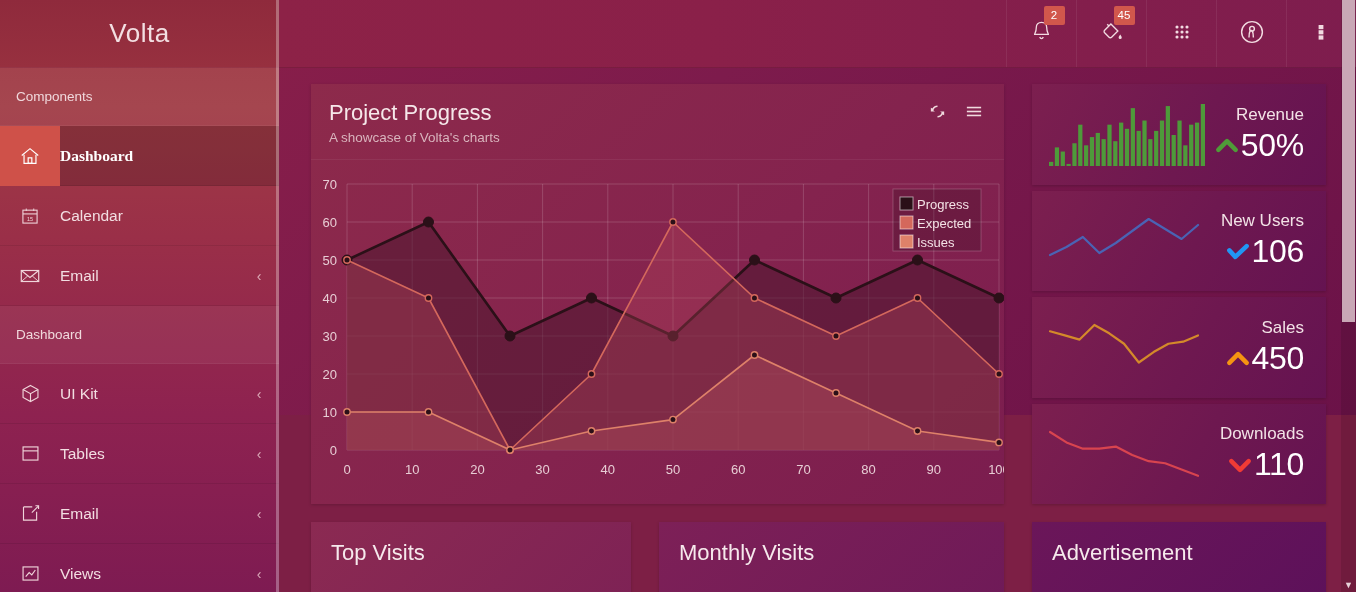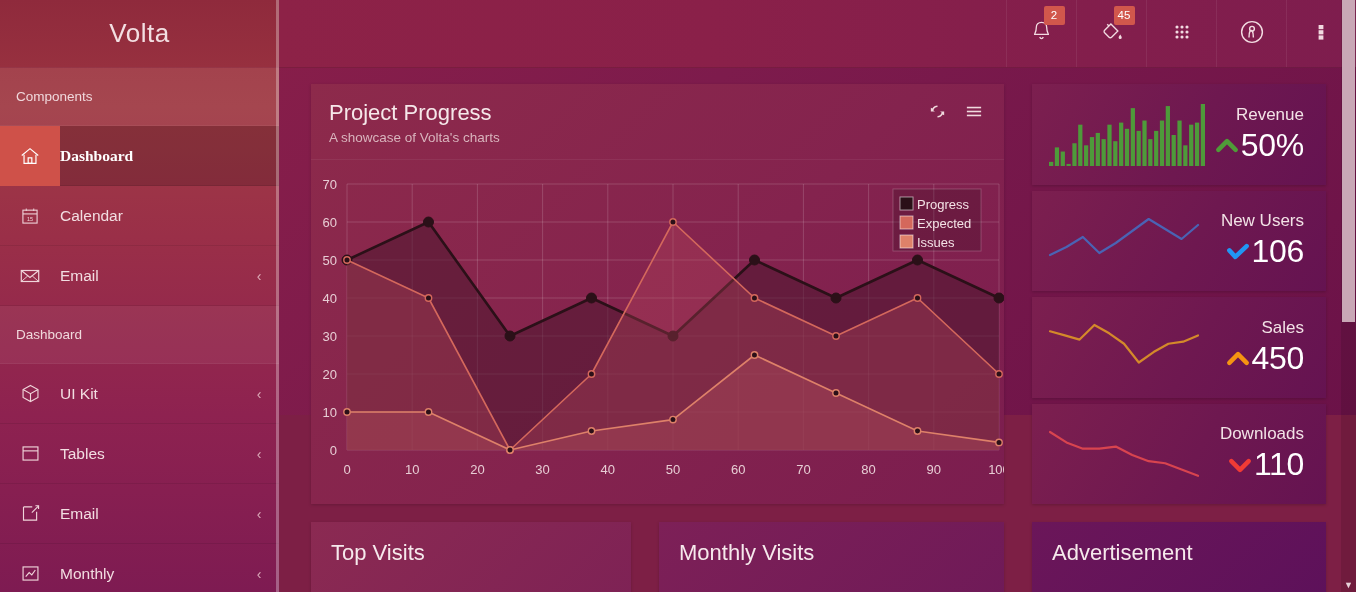--- a/index.html
+++ b/index.html
@@ -337,21 +337,21 @@
       <span class="chev">‹</span>
     </div>
 
     <div class="nav-item">
       <span class="ico">
         <svg width="21" height="21" viewBox="0 0 24 24" fill="none" stroke="currentColor" stroke-width="1.3">
           <rect x="3.5" y="4.5" width="17" height="15"></rect>
             <path d="M6.5 15.5l4-4.5 3 2.5 4-5.5"></path>
         </svg>
       </span>
-      <span class="lbl">Monthly</span>
+      <span class="lbl">Views</span>
       <span class="chev">‹</span>
     </div>
 
     <div class="sb-scroll"></div>
   </aside>
 
   <div id="right">
 
     <header id="topbar">
       <div class="tb-btn">

